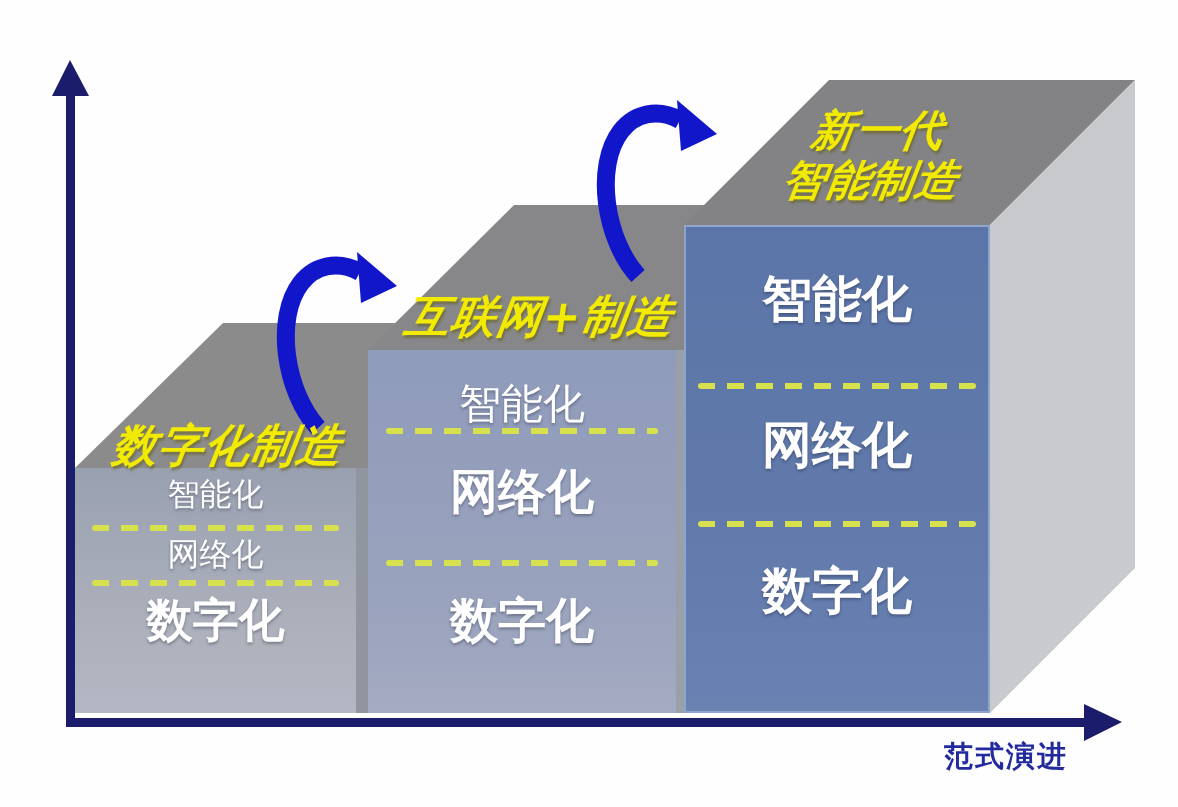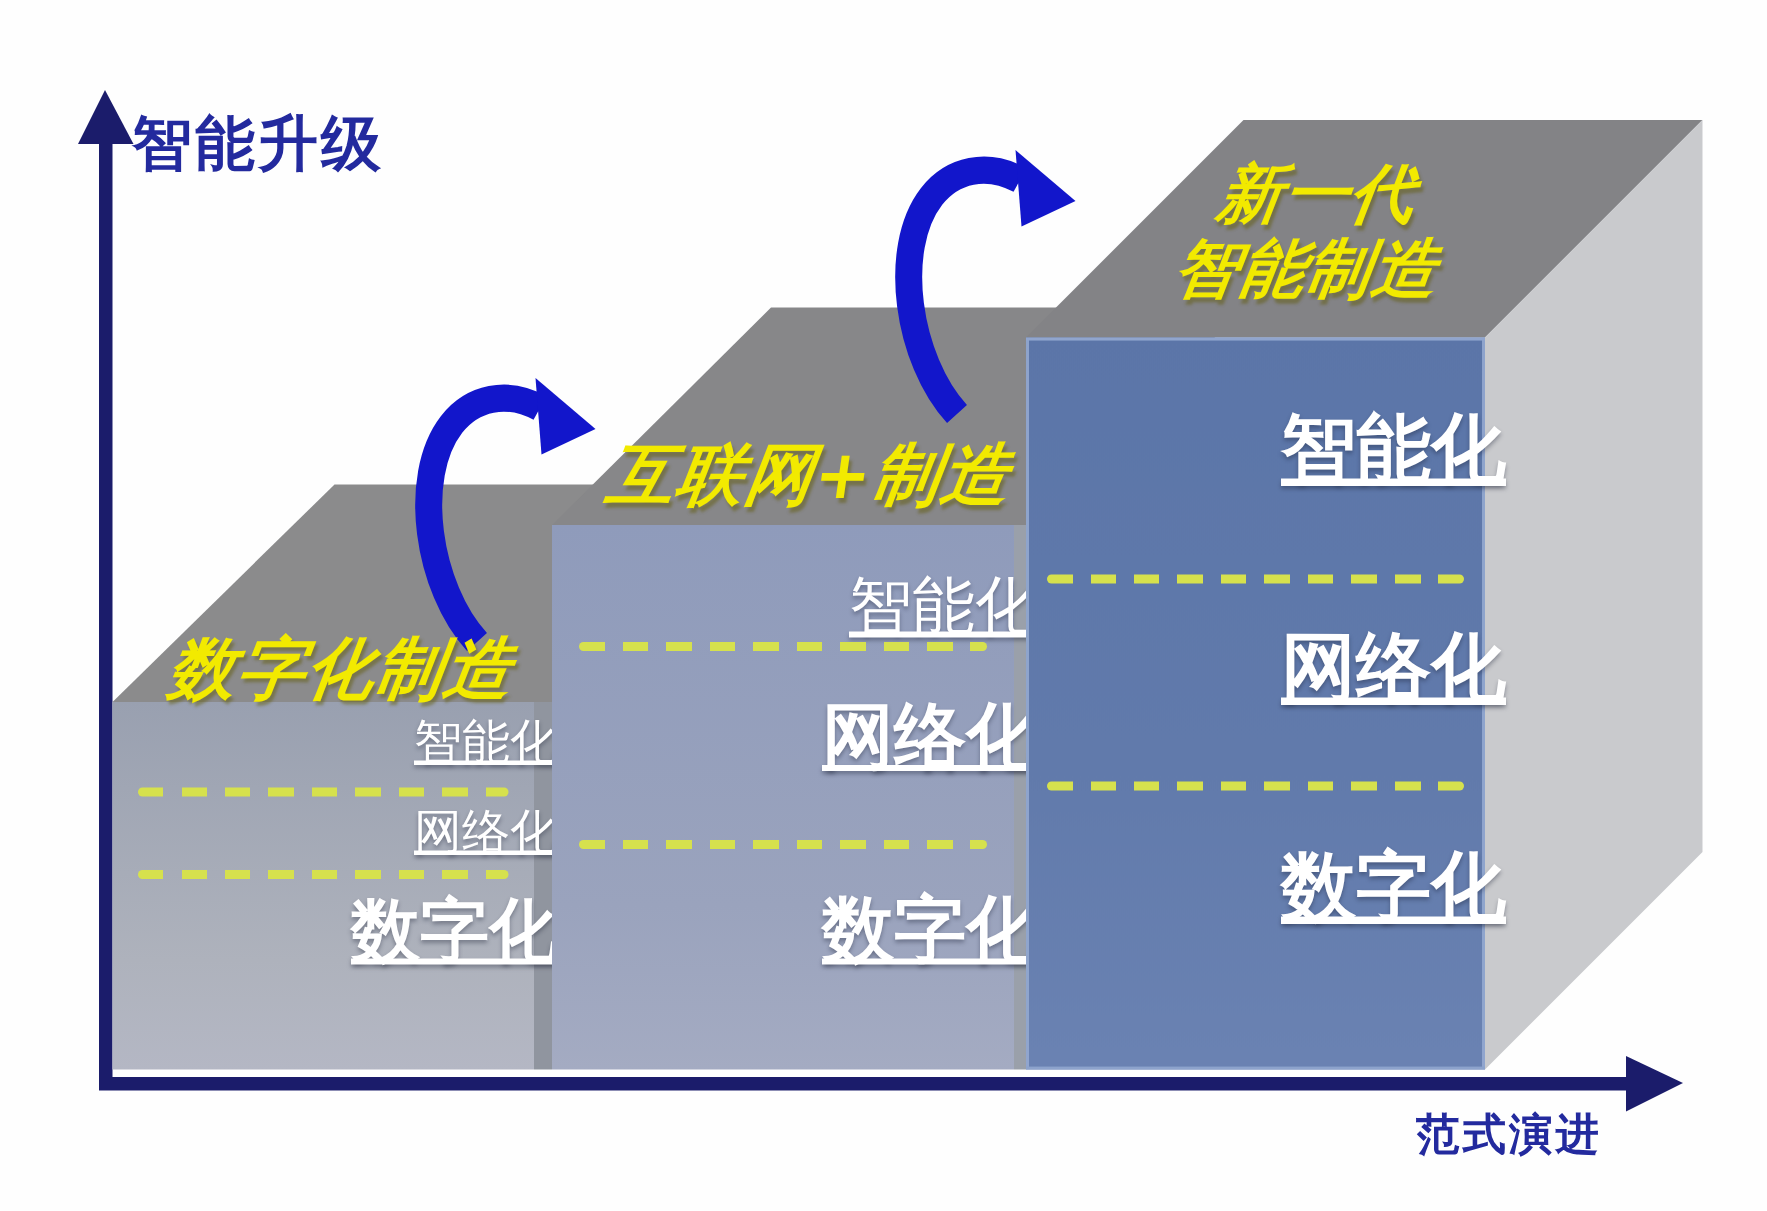--- a/index.html
+++ b/index.html
@@ -9,22 +9,22 @@
   }
   .scene{position:absolute;left:0;top:0;width:1178px;height:807px;z-index:1;}
 
   
   .panel{position:absolute;z-index:2;}
   .p1{left:75px;top:468px;width:281px;height:245px;background:linear-gradient(180deg,#99a0b0 0%,#aeb2bc 70%,#b4b7c4 100%);}
   .p2{left:368px;top:350px;width:308px;height:363px;background:linear-gradient(180deg,#8f9bbb 0%,#9aa3bd 70%,#a4abc2 100%);}
   .p3{left:684px;top:225px;width:306px;height:488px;background:linear-gradient(180deg,#5b75a8 0%,#617aab 60%,#6a82b2 100%);border:2px solid rgba(150,172,210,.85);box-sizing:border-box;}
 
   .ltext{
-    position:absolute;left:16px;width:100%;text-align:right;color:#ffffff;
-    text-shadow:0 2px 3px rgba(20,25,45,.35);line-height:1.15;white-space:nowrap;text-decoration:underline;
+    position:absolute;left:0;width:100%;text-align:center;color:#ffffff;
+    text-shadow:0 2px 3px rgba(20,25,45,.35);line-height:1.15;white-space:nowrap;
   }
   .w-reg{font-weight:500;}
   .w-bold{font-weight:bold;}
 
   .dash{
     position:absolute;height:6px;border-radius:3px;
     background:repeating-linear-gradient(90deg,#d6e14d 0 17px,rgba(0,0,0,0) 17px 29px);
   }
   .dash.d1{left:6%;width:88%;}
   .dash.d3{left:4%;width:92%;}
@@ -71,21 +71,20 @@
       <path d="M 318 428 C 285 392, 274 318, 301 283 C 315 265, 338 260, 360 272" fill="none" stroke="#1216cb" stroke-width="18"></path>
       <polygon points="397,286 357,252 361,303" fill="#1216cb"></polygon>
     </g>
 
     <g>
       <path d="M 638 276 C 605 240, 594 166, 621 131 C 635 113, 658 108, 680 120" fill="none" stroke="#1216cb" stroke-width="18"></path>
       <polygon points="717,134 677,100 681,151" fill="#1216cb"></polygon>
     </g>
   </svg>
 
-  <div class="axis-label ylab">智能升级</div>
   <div class="axis-label xlab">范式演进</div>
 
   <div class="stage-title t1">数字化制造</div>
   <div class="stage-title t2">互联网+制造</div>
   <div class="stage-title t3">
     <span>新一代</span><br>
     <span>智能制造</span>
   </div>
 
   <div class="panel p1">

